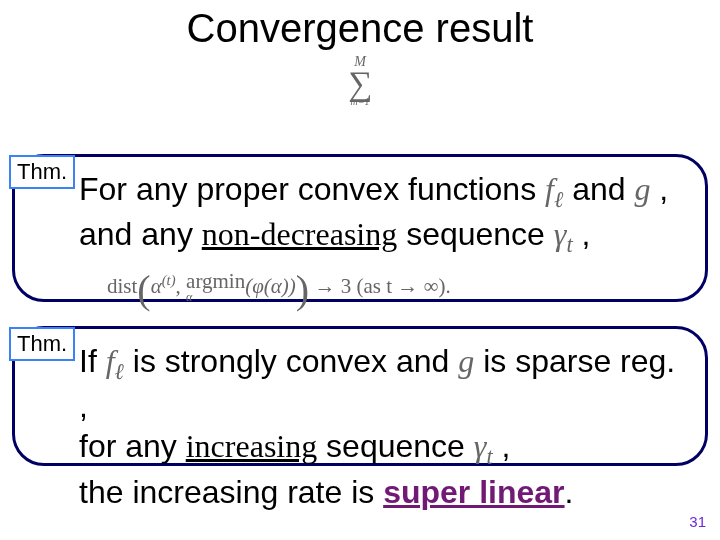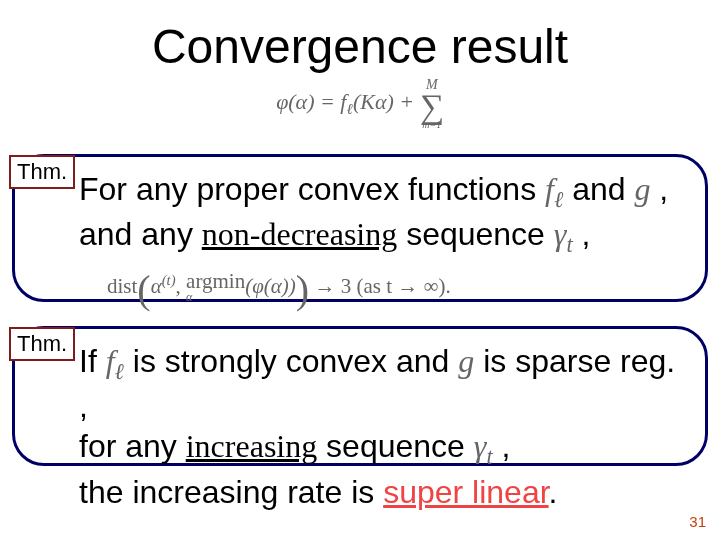--- a/index.html
+++ b/index.html
@@ -12,23 +12,23 @@
     overflow: hidden;
     position: relative;
   }
   .slide {
     width: 720px;
     height: 540px;
     position: relative;
     box-sizing: border-box;
   }
   .title {
-    font-size: 48px;
+    font-size: 40px;
     text-align: center;
-    padding-top: 19px;
+    padding-top: 6px;
     font-family: Arial, sans-serif;
   }
   .eq-main {
     font-family: 'Times New Roman', Times, serif;
     font-size: 22px;
     color: #666;
     text-align: center;
     margin-top: 4px;
     line-height: 1;
     position: relative;
@@ -70,21 +70,21 @@
   }
   .thm-box.second {
     top: 326px;
     height: 140px;
   }
   .thm-label {
     position: absolute;
     left: -6px;
     top: -2px;
     background: #fff;
-    border: 2px solid #7f1d1d;
+    border: 2px solid #3b82f6;
     padding: 2px 6px;
     font-size: 22px;
     font-family: Arial, sans-serif;
   }
   .body-text {
     font-size: 32px;
     font-family: Arial, sans-serif;
     line-height: 1.25;
   }
   .underline { text-decoration: underline; font-family: Liberation Serif, serif; }
@@ -108,31 +108,31 @@
   }
   .bigparen {
     font-size: 40px;
     vertical-align: -10px;
     display: inline-block;
     line-height: 40px;
   }
   .sub { font-size: 0.7em; vertical-align: sub; font-style: italic;}
   .sup { font-size: 0.7em; vertical-align: super; font-style: italic;}
   .super-linear {
-    font-weight: normal;
-    color: #ef4444;
+    font-weight: bold;
+    color: #701a75;
     text-decoration: underline;
   }
   .slidenum {
     position: absolute;
     right: 14px;
     bottom: 10px;
     font-size: 15px;
     font-family: Arial, sans-serif;
-    color: #c2410c;
+    color: #6d28d9;
   }
   .argmin-sub {
     display: inline-block;
     text-align: left;
     vertical-align: -8px;
     line-height: 0.95;
     font-style: normal;
   }
   .argmin-sub .bot {
     font-size: 12px;
@@ -140,21 +140,21 @@
     display: block;
   }
 </style>
 </head>
 <body>
 <div class="slide">
 
 <div class="title">Convergence result</div>
 
 <div class="eq-main">
-  <span class="math"><span>φ(α) = f</span><span class="sub">ℓ</span><span>(Kα) + </span></span><span class="sum"><span class="top math">M</span><span class="sigma math-rm">∑</span><span class="bot math">m=1</span></span>
+  <span class="sum"><span class="top math">M</span><span class="sigma math-rm">∑</span><span class="bot math">m=1</span></span>
 </div>
 
 <div class="thm-box first">
   <div class="thm-label">Thm.</div>
   <div class="body-text">
     <span>For any proper convex functions </span><span class="math"><span>f</span><span class="sub">ℓ</span></span><span> and </span><span class="math">g</span><span> ,</span><br>
     <span>and any </span><span class="underline">non-decreasing</span><span> sequence </span><span class="math"><span>γ</span><span class="sub">t</span></span><span> ,</span>
   </div>
   <div class="dist-eq">
     <span class="math-rm">dist</span><span class="bigparen math-rm">(</span><span class="math"><span>α</span><span class="sup">(t)</span></span><span class="math-rm">, </span><span class="argmin-sub"><span class="math-rm">argmin</span><span class="bot">α</span></span><span class="math">(φ(α))</span><span class="bigparen math-rm">)</span><span class="math-rm"> → 3   (as t → ∞).</span>

